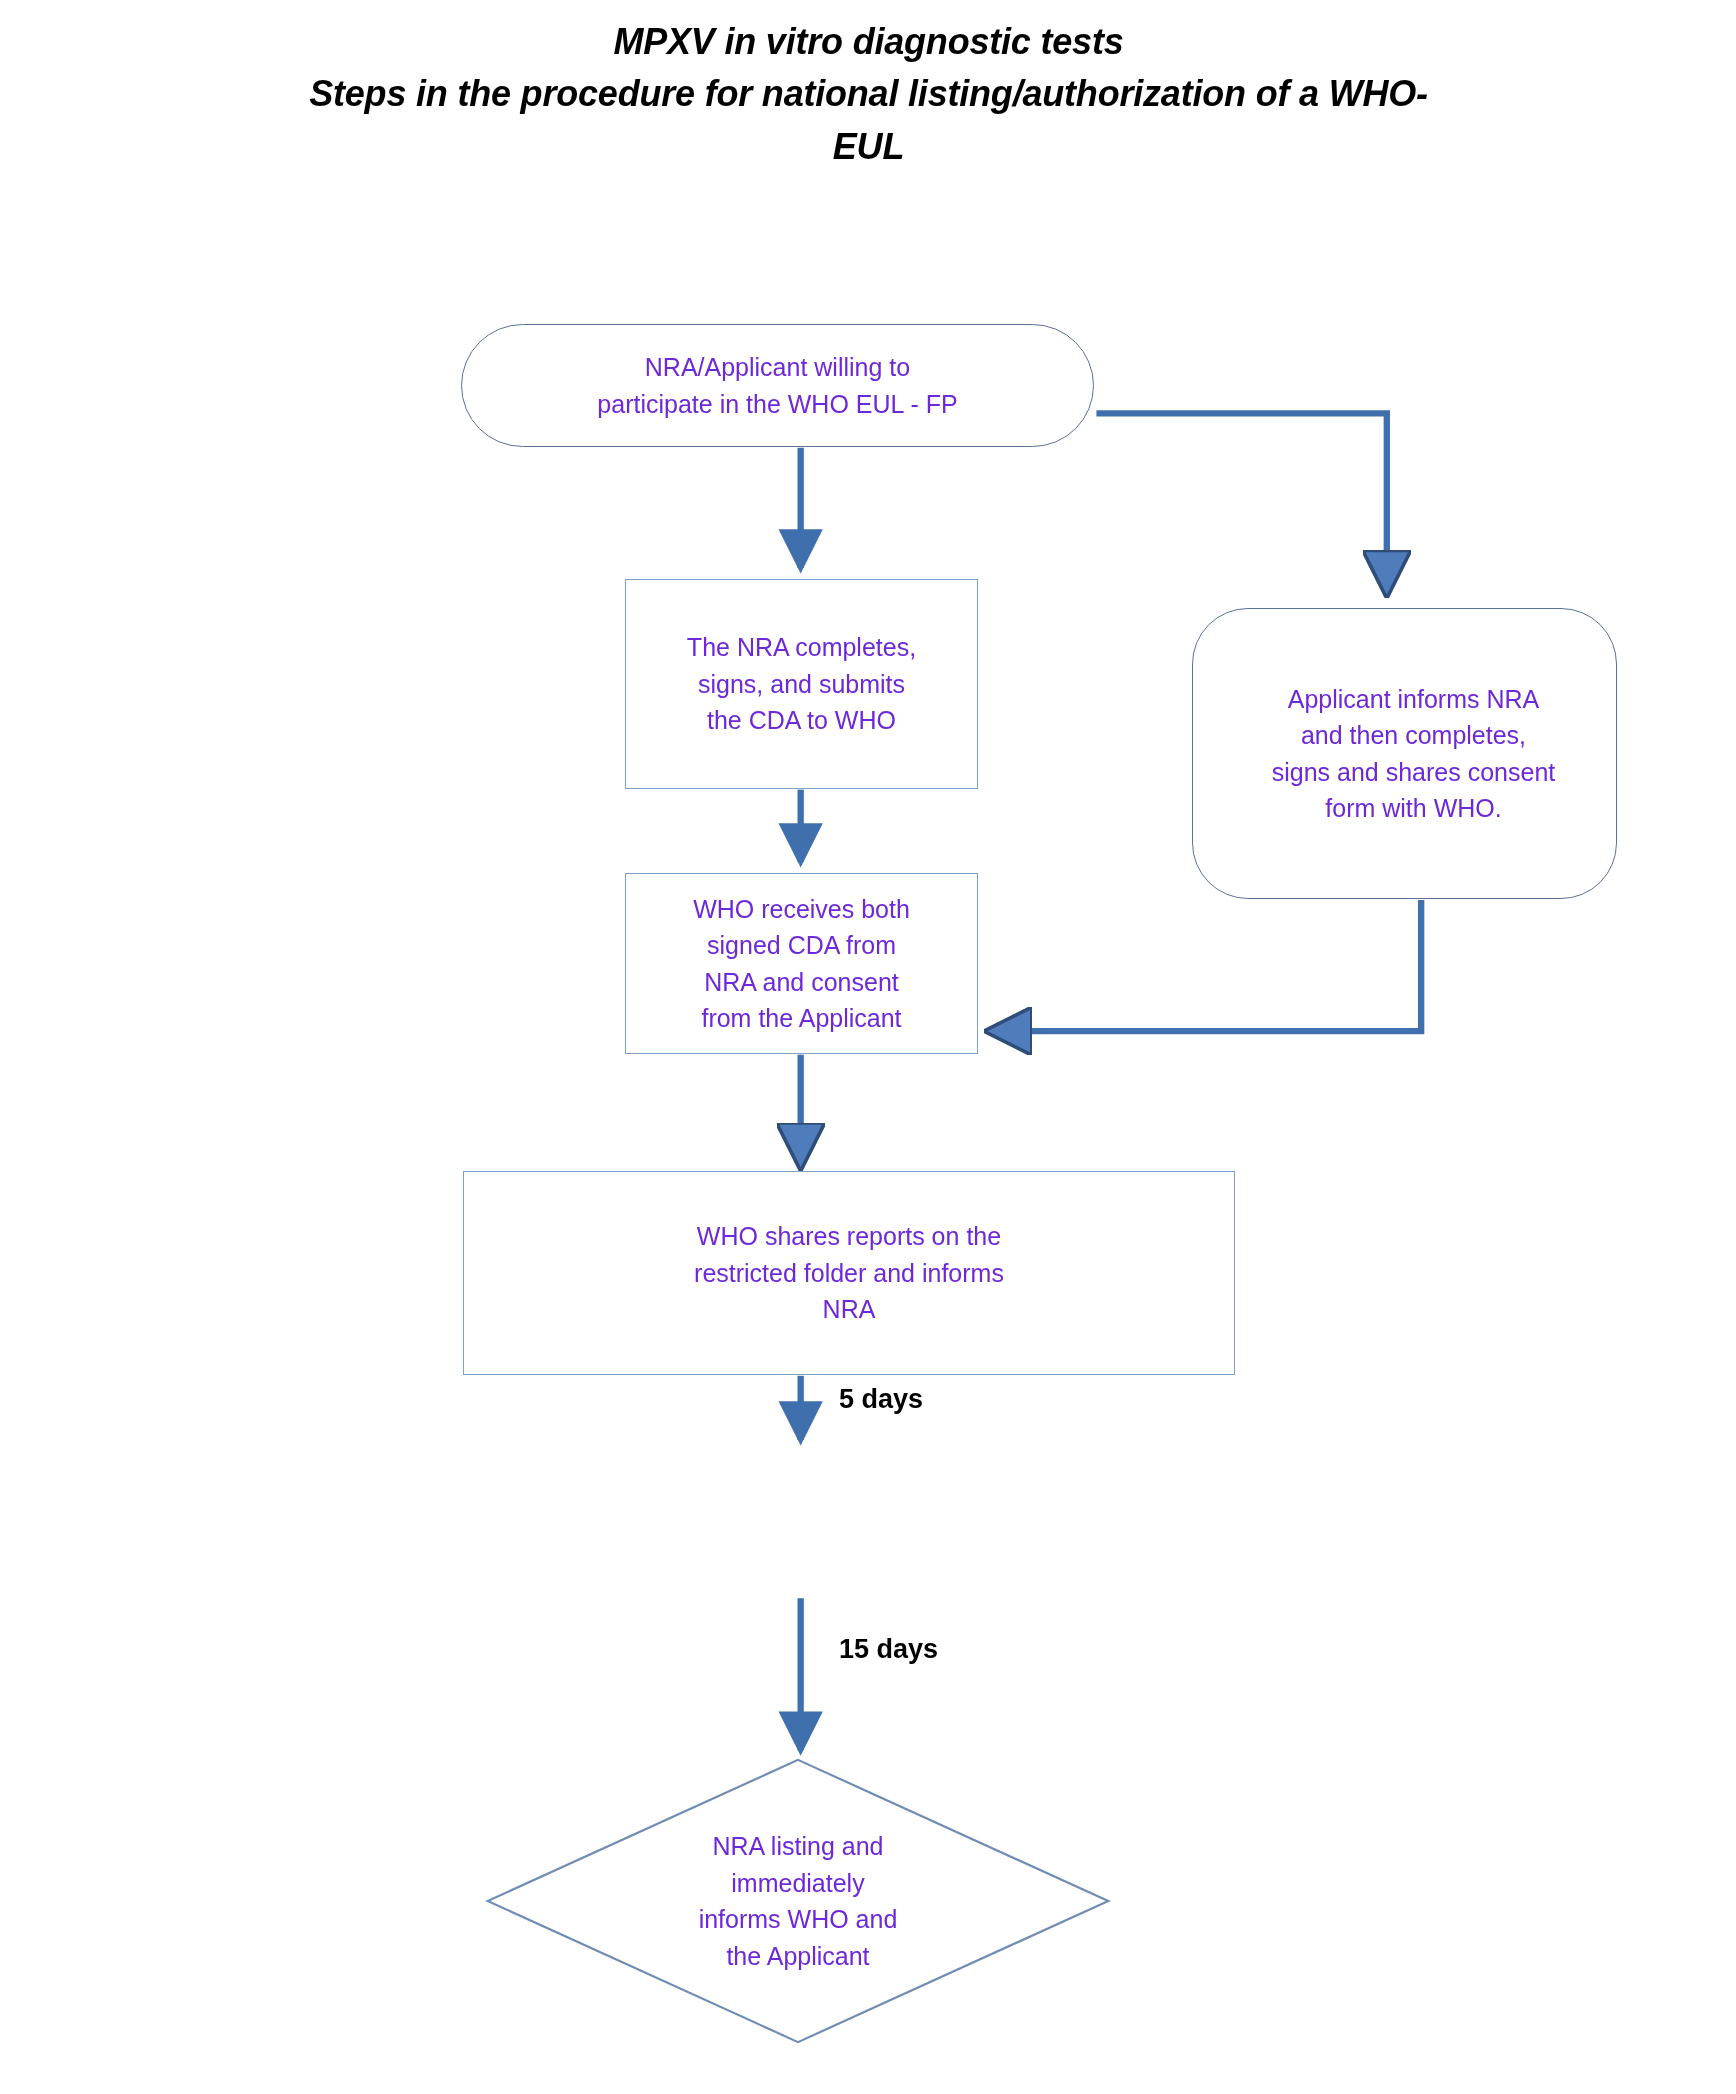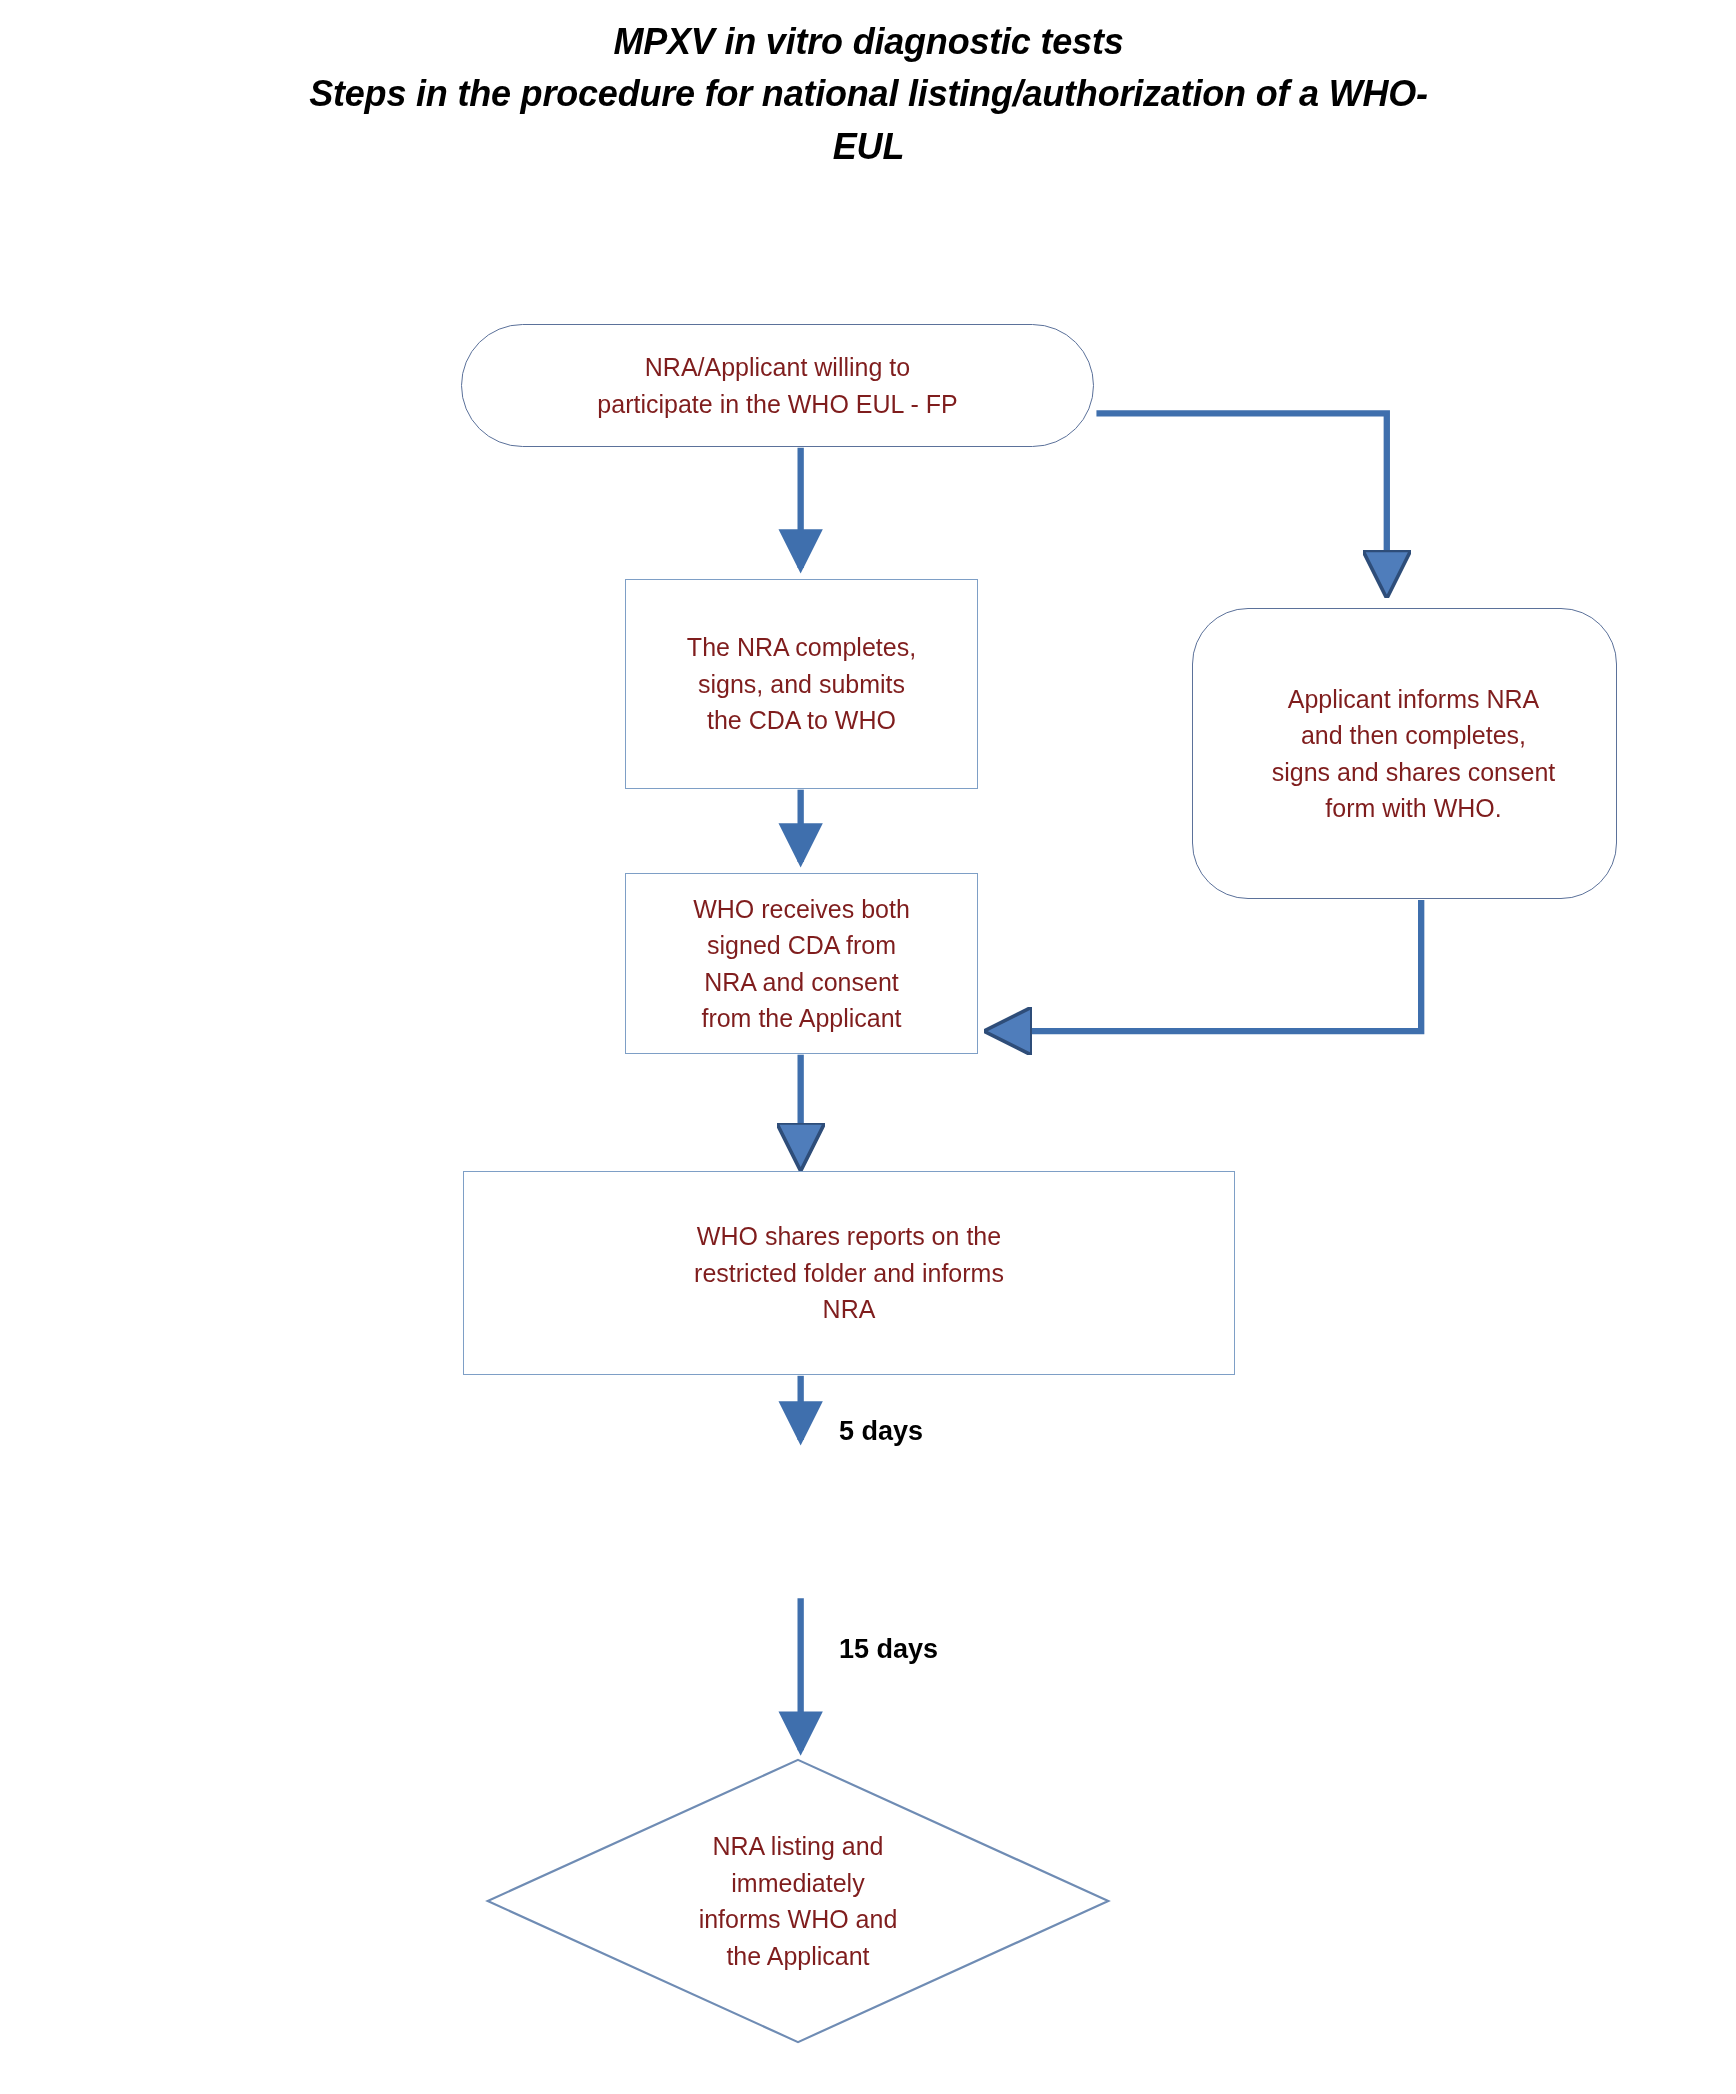--- a/index.html
+++ b/index.html
@@ -50,21 +50,21 @@
 
   
   .node {
     position: absolute;
     box-sizing: border-box;
     background: #ffffff;
     display: flex;
     align-items: center;
     justify-content: center;
     text-align: center;
-    color: #7f1d1d;
+    color: #6d28d9;
   }
   .node .txt {
     display: block;
     white-space: pre-line;
     line-height: 1.46;
   }
 
   .shape-pill {
     border: 1.8px solid #5b719a;
     border-radius: 904px;
@@ -137,21 +137,21 @@
 
   
   .edge-label {
     position: absolute;
     font-family: "Liberation Sans", sans-serif;
     font-weight: 700;
     font-size: 27px;
     color: #000000;
     white-space: nowrap;
   }
-  #label-5days  { left: 839px; top: 1384px; margin-top: 32px; }
+  #label-5days  { left: 839px; top: 1384px; }
   #label-15days { left: 839px; top: 1634px; }
 </style>
 </head>
 <body>
 
 <div id="page">
 
   <div id="title">
     <span class="tline tline2">MPXV in vitro diagnostic tests</span>
     <span class="tline tline1">Steps in the procedure for national listing/authorization of a WHO-EUL</span>

